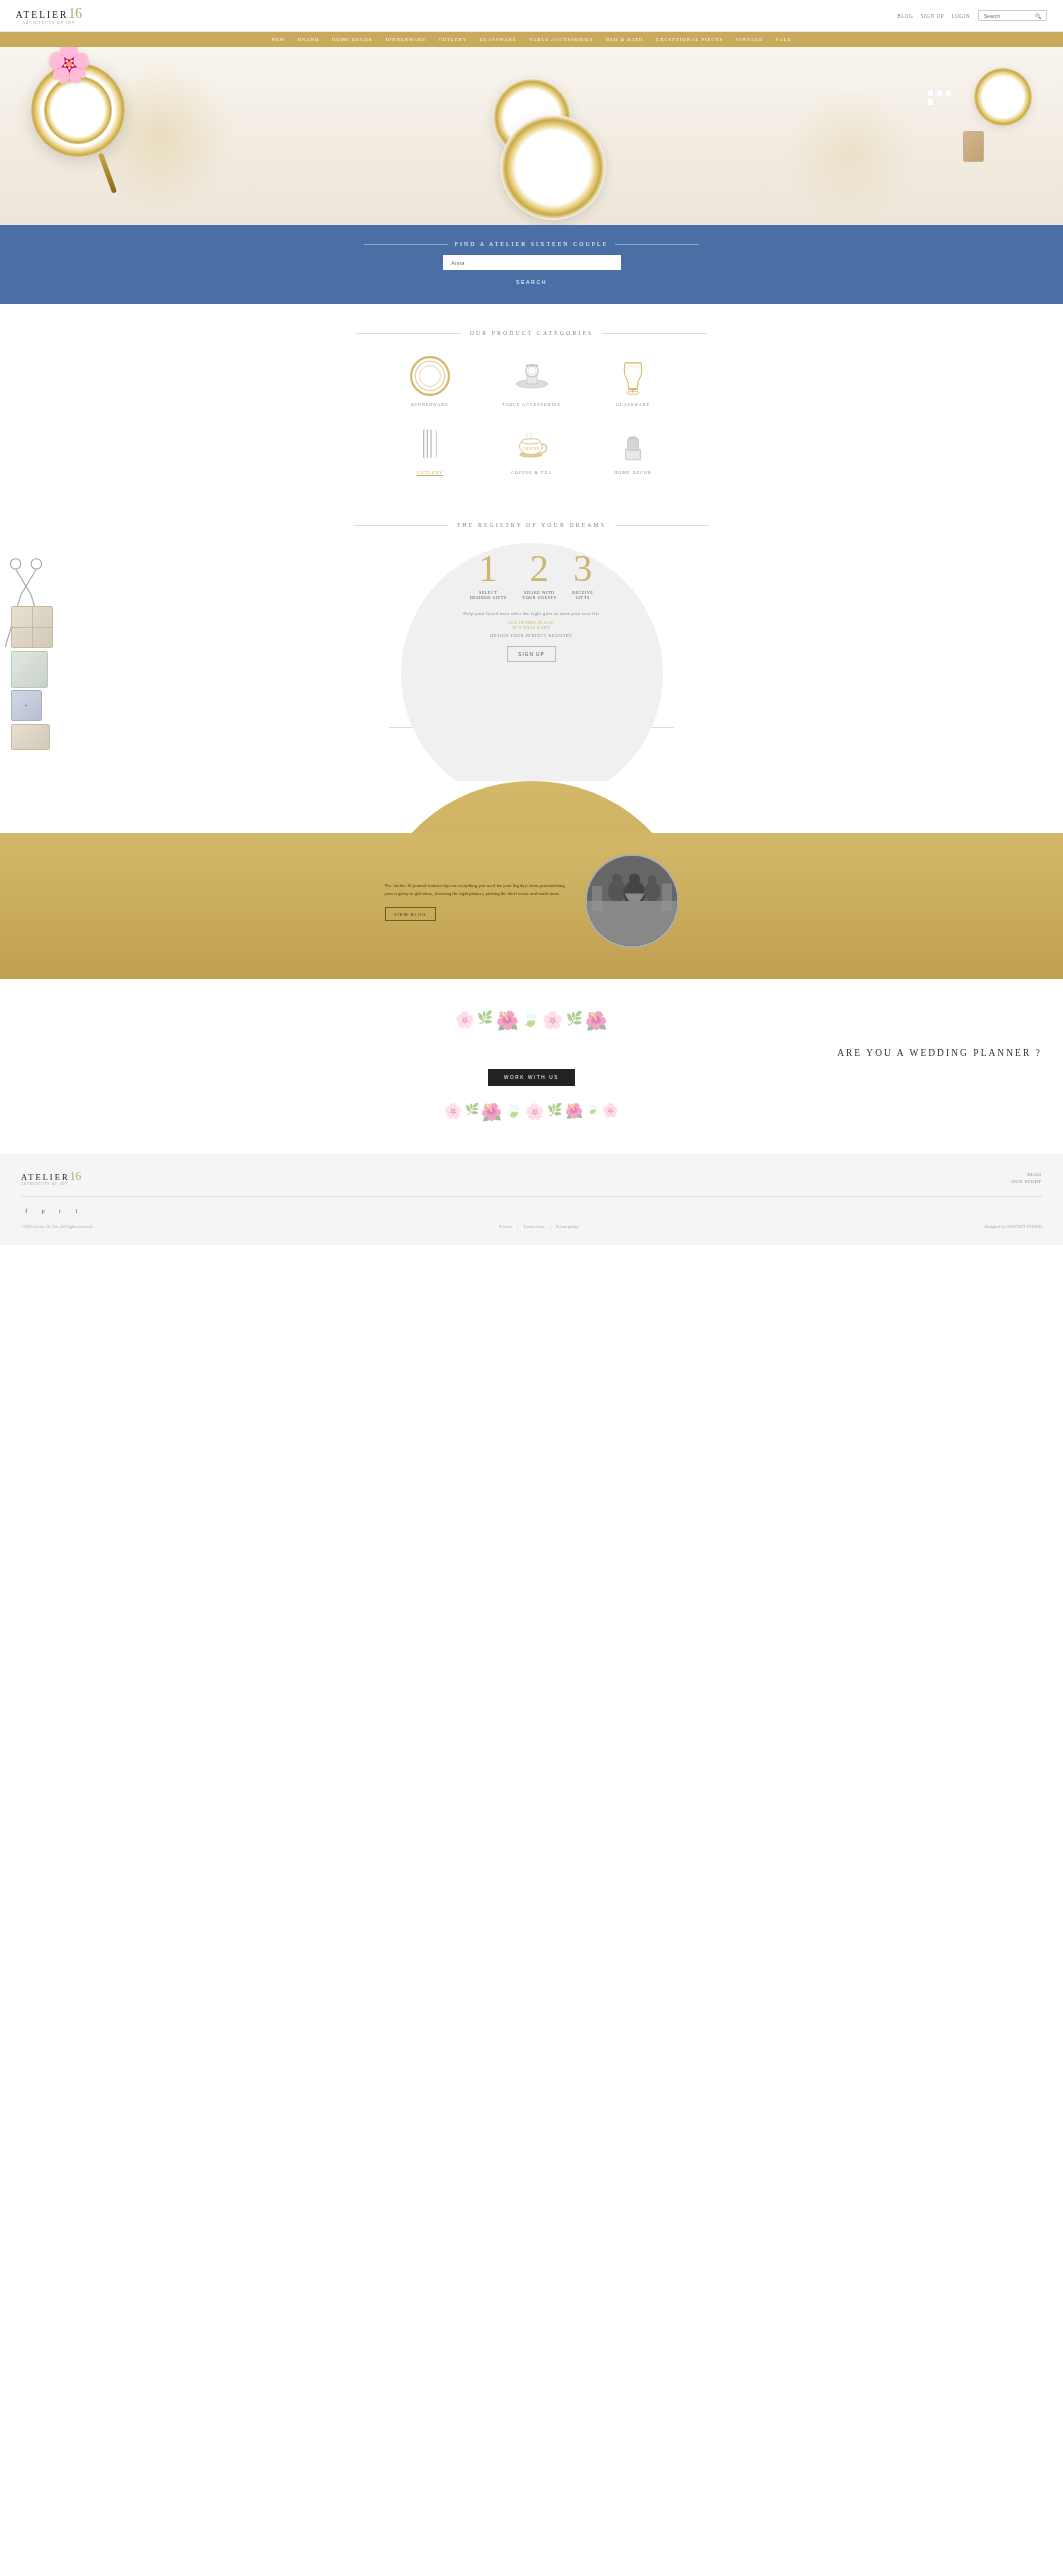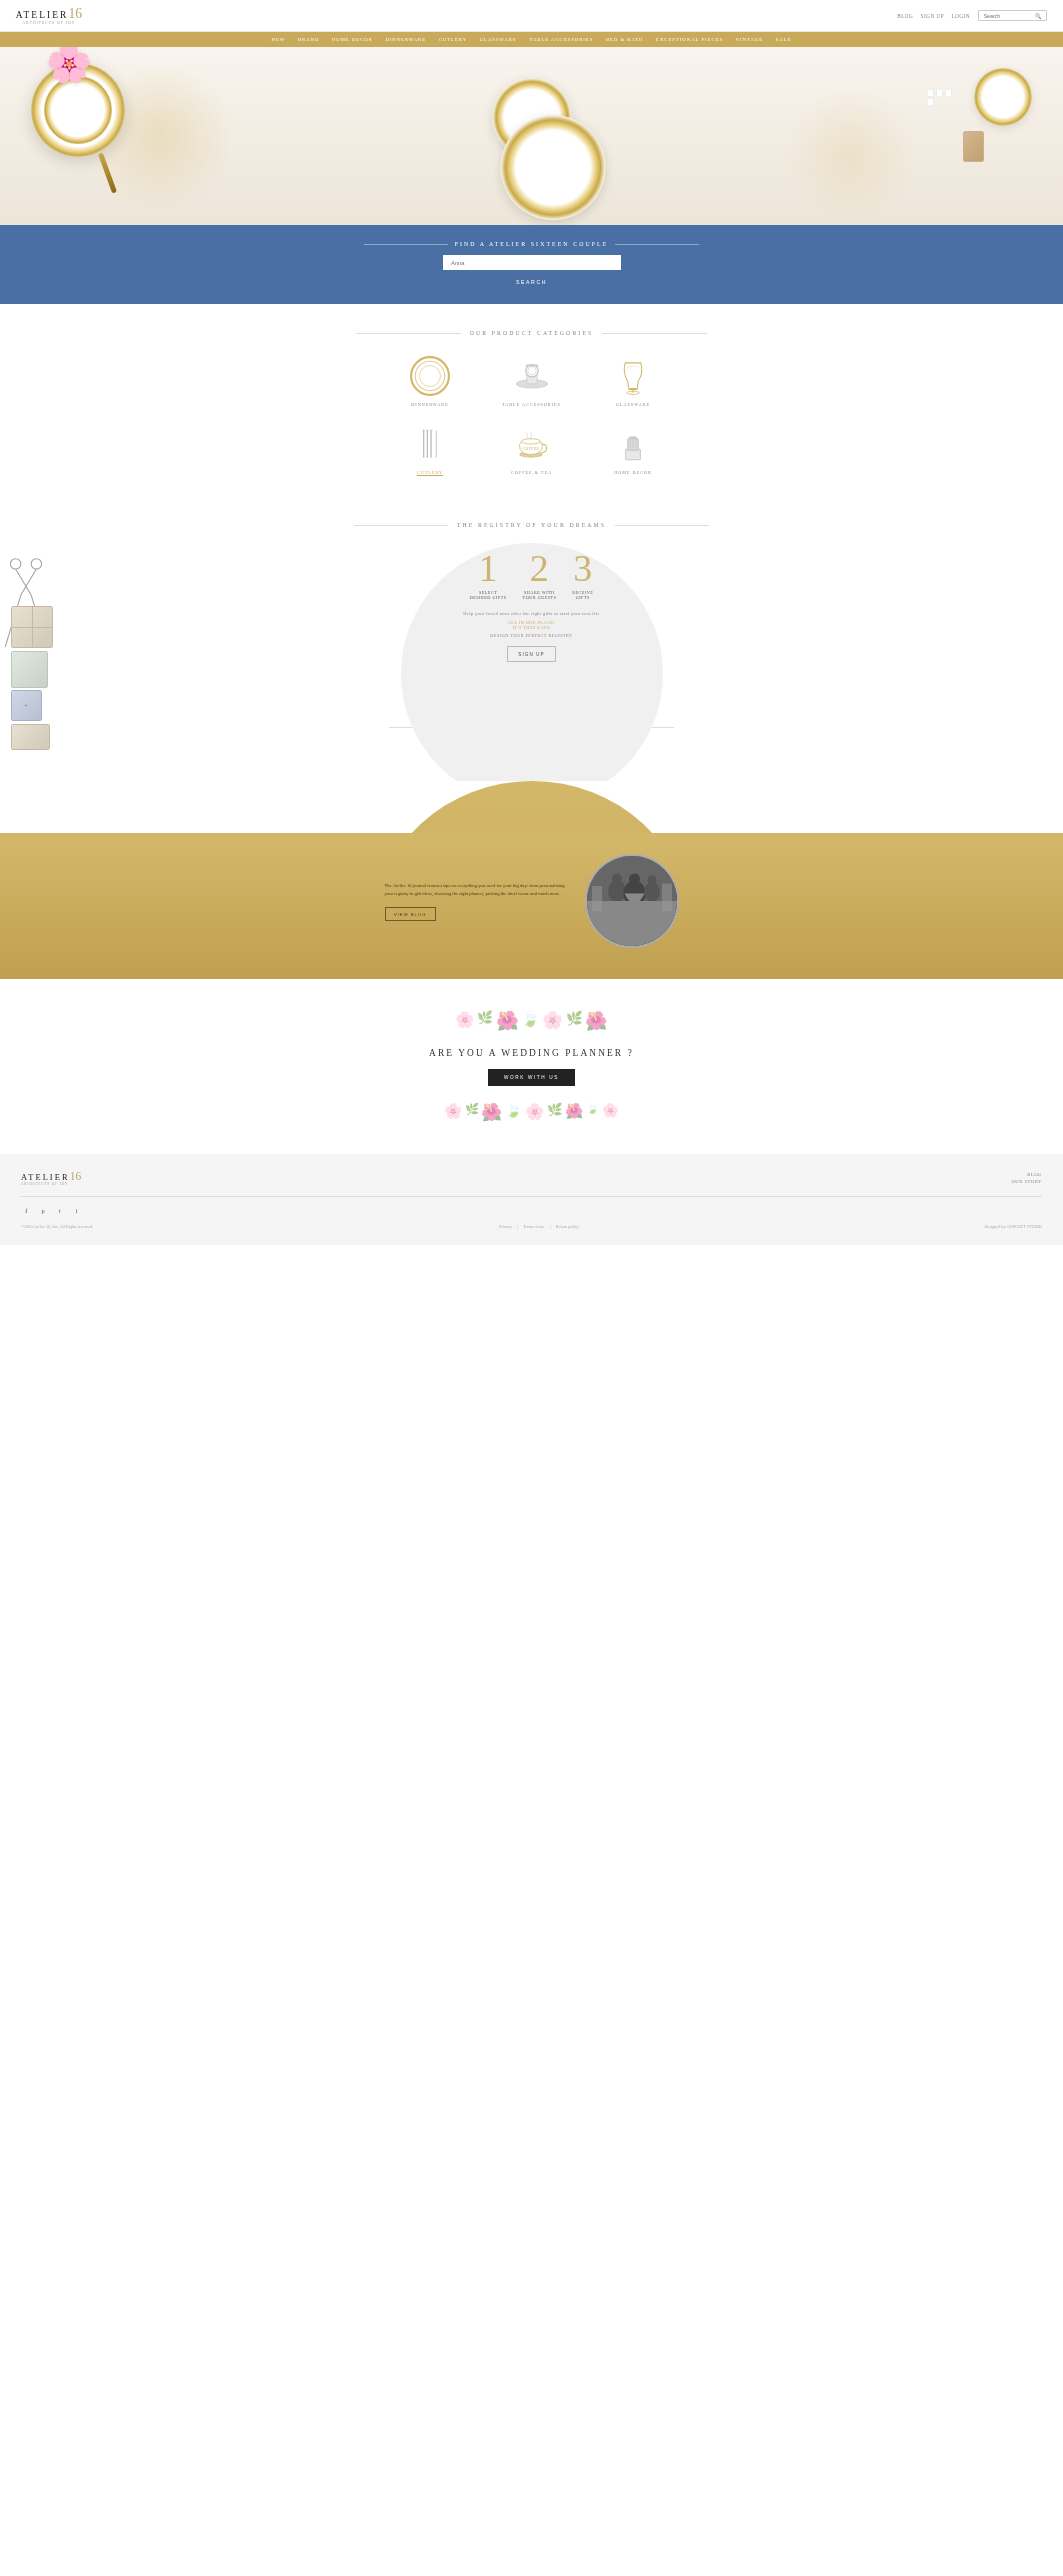--- a/index.html
+++ b/index.html
@@ -121,21 +121,21 @@
       background: #888; border: 2.1px solid rgba(255,255,255,0.3);
     }
     .journal-photo-inner {
       width: 100%; height: 100%;
       background: linear-gradient(135deg, #888 0%, #555 50%, #333 100%);
       display: flex; align-items: center; justify-content: center;
     }
 
     
     .planner { background: #fff; padding: 31px 21px; text-align: center; }
-    .planner-title { font-size: 9.4px; letter-spacing: 2.1px; text-transform: uppercase; color: #333; margin-bottom: 10.5px; font-weight: normal; }
+    .planner-title { font-size: 9.4px; letter-spacing: 2.1px; text-transform: uppercase; color: #333; margin-bottom: 10.5px; font-weight: normal; text-align: right; }
     .work-btn {
       background: #222; color: #fff; border: none; padding: 6.3px 15.7px;
       font-size: 4.7px; letter-spacing: 1.6px; text-transform: uppercase; cursor: pointer;
     }
 
     
     .footer {
       background: #f5f5f5; padding: 15.7px 21px;
     }
     .footer-top {

